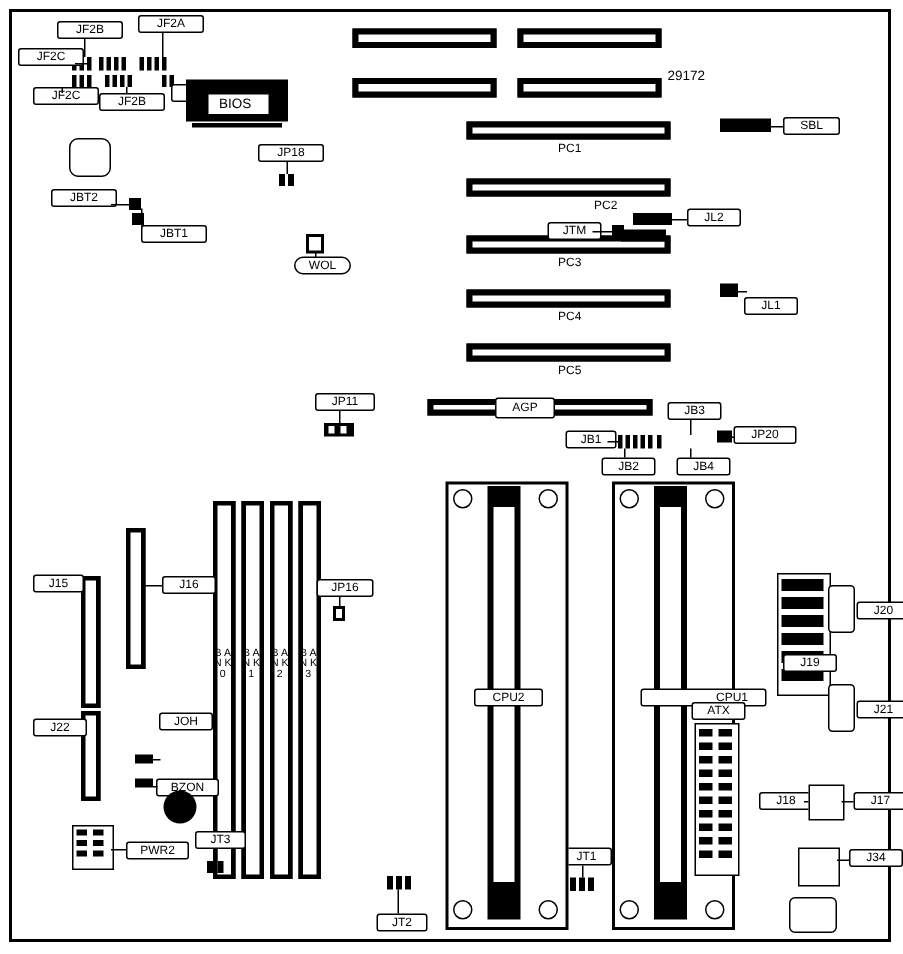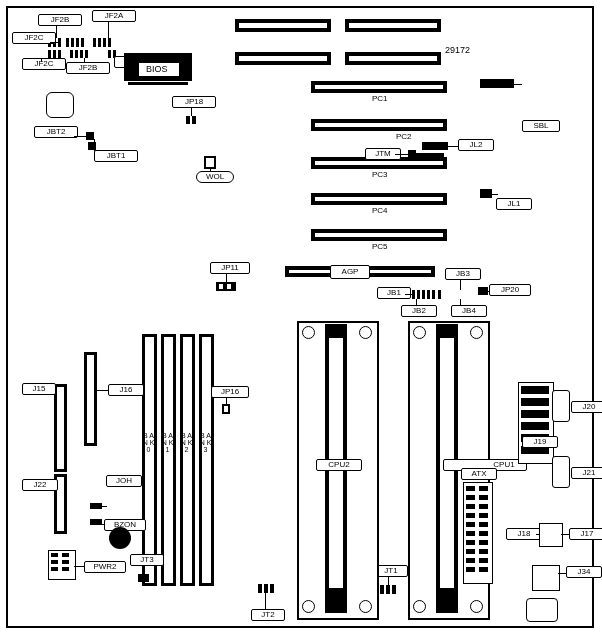--- a/index.html
+++ b/index.html
@@ -131,21 +131,21 @@
     <div class="ln" style="left:66px;top:128px;width:14px;height:1px;"></div>
     <div class="pin" style="left:78px;top:124px;width:8px;height:8px;"></div>
     <div class="ln" style="left:86px;top:131px;width:1px;height:12px;"></div>
     <div class="pin" style="left:80px;top:134px;width:8px;height:8px;"></div>
 
     <div class="cal" style="left:188px;top:163px;width:32px;border-radius:8px;">WOL</div>
     <div class="pin" style="left:196px;top:148px;width:12px;height:13px;"></div>
     <div class="wht" style="left:198px;top:150px;width:8px;height:9px;border:none;"></div>
     <div class="ln" style="left:202px;top:160px;width:1px;height:4px;"></div>
 
-    <div class="cal" style="left:514px;top:70px;width:32px;margin-top:42px;">SBL</div>
+    <div class="cal" style="left:514px;top:70px;width:32px;">SBL</div>
     <div class="pin" style="left:472px;top:71px;width:34px;height:9px;"></div>
     <div class="ln" style="left:506px;top:76px;width:8px;height:1px;"></div>
 
     <div class="cal" style="left:450px;top:131px;width:30px;">JL2</div>
     <div class="pin" style="left:414px;top:134px;width:26px;height:8px;"></div>
     <div class="ln" style="left:440px;top:138px;width:10px;height:1px;"></div>
     <div class="cal" style="left:357px;top:140px;width:30px;">JTM</div>
     <div class="pin" style="left:406px;top:145px;width:30px;height:8px;"></div>
     <div class="ln" style="left:387px;top:146px;width:19px;height:1px;"></div>
     <div class="ln" style="left:400px;top:142px;width:8px;height:8px;"></div>
@@ -259,21 +259,21 @@
     <div class="hole" style="left:351px;top:592px;width:11px;height:11px;"></div>
     <div class="cal" style="left:308px;top:451px;width:40px;text-align:center;">CPU2</div>
 
     <div class="cpu" style="left:400px;top:313px;width:78px;height:295px;"></div>
     <div class="cpu-core" style="left:428px;top:316px;width:22px;height:289px;"></div>
     <div class="abs" style="left:432px;top:330px;width:14px;height:250px;background:#fff;"></div>
     <div class="hole" style="left:405px;top:318px;width:11px;height:11px;"></div>
     <div class="hole" style="left:462px;top:318px;width:11px;height:11px;"></div>
     <div class="hole" style="left:405px;top:592px;width:11px;height:11px;"></div>
     <div class="hole" style="left:462px;top:592px;width:11px;height:11px;"></div>
-    <div class="cal" style="left:435px;top:451px;width:40px;padding-left:40px;">CPU1</div>
+    <div class="cal" style="left:419px;top:451px;width:40px;padding-left:40px;">CPU1</div>
 
     <div class="cal" style="left:453px;top:460px;width:30px;">ATX</div>
     <div class="wht" style="left:455px;top:474px;width:28px;height:100px;"></div>
     <div class="pin" style="left:458px;top:478px;width:9px;height:5px;"></div>
     <div class="pin" style="left:471px;top:478px;width:9px;height:5px;"></div>
     <div class="pin" style="left:458px;top:487px;width:9px;height:5px;"></div>
     <div class="pin" style="left:471px;top:487px;width:9px;height:5px;"></div>
     <div class="pin" style="left:458px;top:496px;width:9px;height:5px;"></div>
     <div class="pin" style="left:471px;top:496px;width:9px;height:5px;"></div>
     <div class="pin" style="left:458px;top:505px;width:9px;height:5px;"></div>

